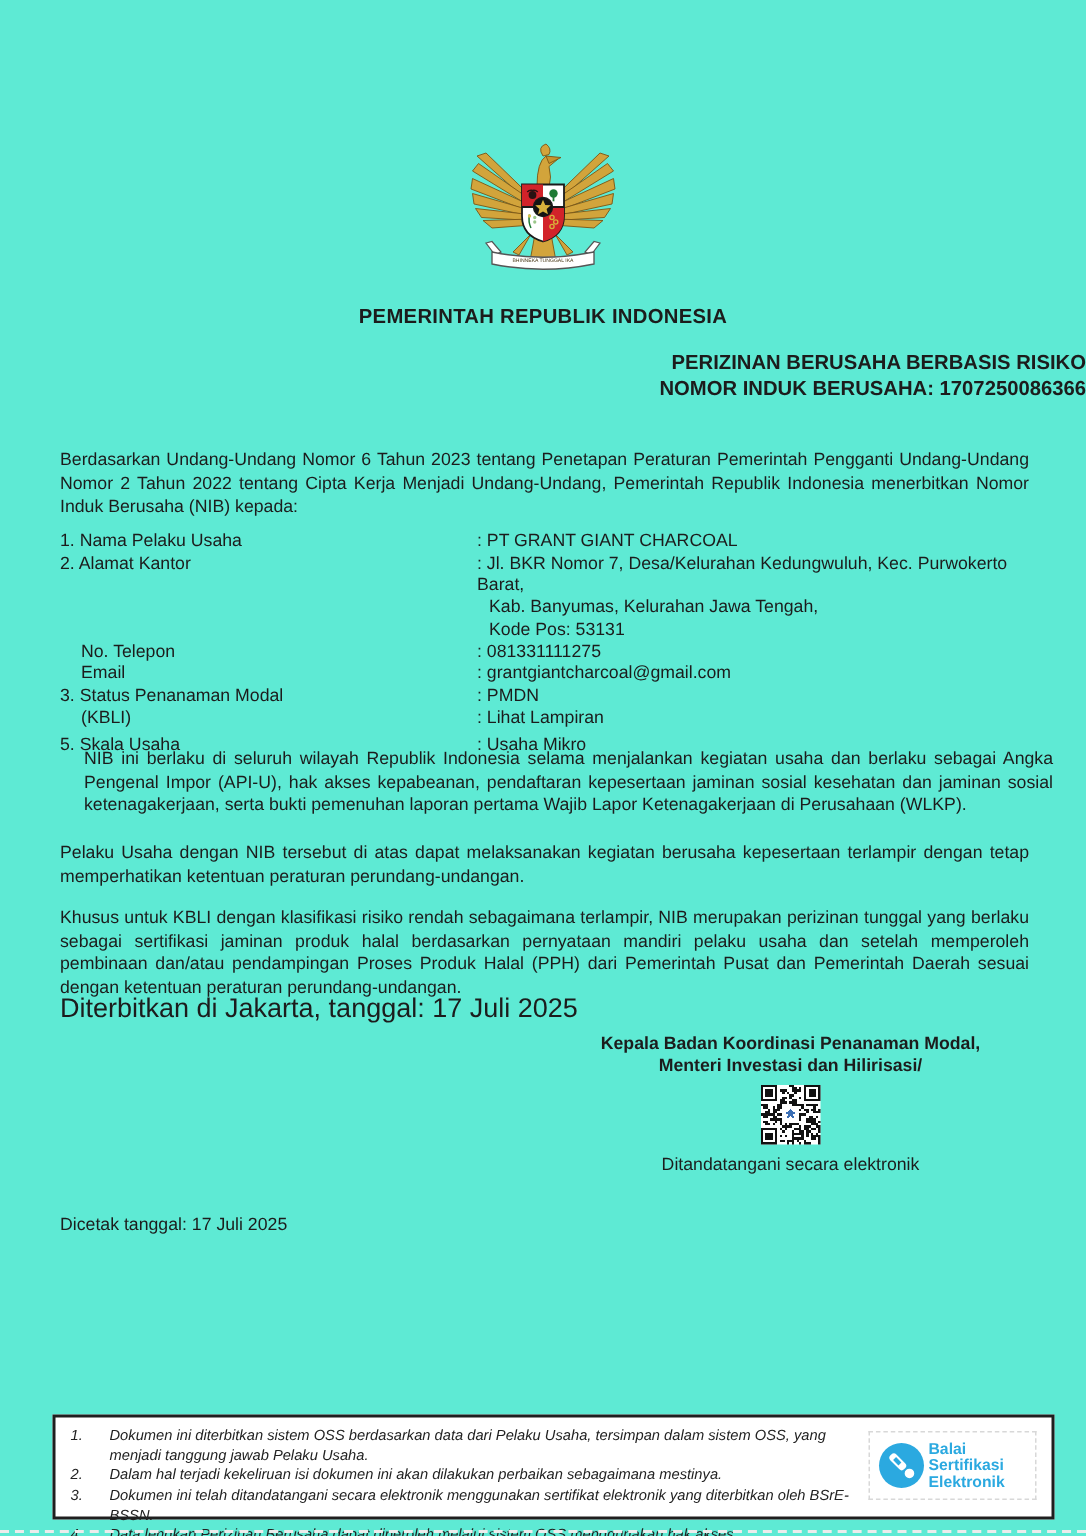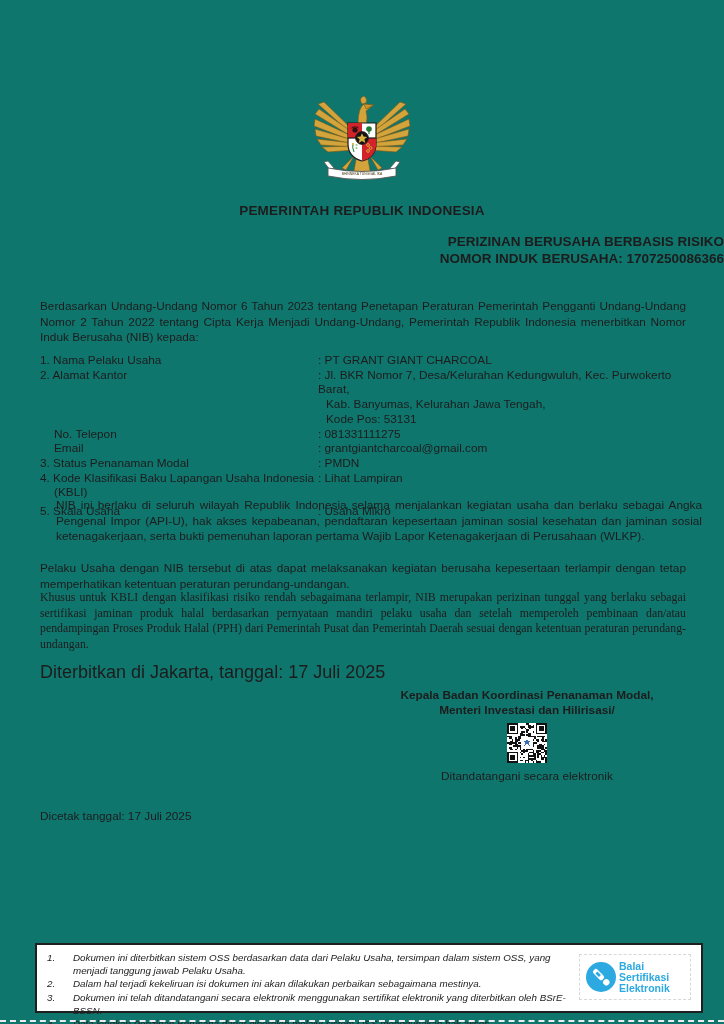--- a/index.html
+++ b/index.html
@@ -1,36 +1,36 @@
 <!DOCTYPE html>
 <html><head>
 <meta charset="utf-8">
 <style>
   html,body{margin:0;padding:0;background:#ffffff;}
   .page{
     position:relative;
     width:724px;height:1024px;
-    background:#0f766e;
+    background:#5eead4;
     font-family:"Liberation Sans", sans-serif;
     color:#1c1c1c;
     overflow:hidden;
   }
   
   .emblem{position:absolute;top:92px;left:312px;width:100px;height:96px;}
   
   .gov-title{position:absolute;top:203px;left:0;width:724px;text-align:center;
     font-weight:bold;font-size:13.5px;letter-spacing:.2px;}
   .doc-titles{position:absolute;top:234px;left:0;width:724px;text-align:right;
     font-weight:bold;font-size:13.5px;line-height:16.5px;}
   
   .body-text{font-size:11.8px;line-height:15.6px;text-align:justify;}
   .intro{position:absolute;top:299px;left:40px;width:646px;}
   .para1{position:absolute;top:498px;left:56px;width:646px;}
   .para2{position:absolute;top:561px;left:40px;width:646px;}
-  .para3{position:absolute;top:590px;left:40px;width:646px;font-family:Liberation Serif, serif;}
+  .para3{position:absolute;top:604px;left:40px;width:646px;}
   .issued{position:absolute;top:662px;left:40px;width:646px;font-size:18px;}
   .printed{position:absolute;top:809px;left:40px;width:646px;font-size:11.8px;}
   
   .fields{position:absolute;top:353px;left:40px;width:660px;font-size:11.8px;line-height:14.7px;}
   .field-row{display:flex;align-items:flex-start;}
   .field-row.gap-top{margin-top:4px;}
   .f-label{width:278px;flex:none;}
   .f-label .lbl-indent{padding-left:14px;}
   .f-value{flex:1;}
   .f-value .v-cont{padding-left:8px;}
@@ -178,21 +178,20 @@
       <div class="field-row">
         <div class="f-label">
           <div>3. Status Penanaman Modal</div>
         </div>
         <div class="f-value">
           <div class="v-first">: PMDN</div>
         </div>
       </div>
       <div class="field-row">
         <div class="f-label">
-          <div>4. Kode Klasifikasi Baku Lapangan Usaha Indonesia</div>
           <div class="lbl-indent">(KBLI)</div>
         </div>
         <div class="f-value">
           <div class="v-first">: Lihat Lampiran</div>
         </div>
       </div>
       <div class="field-row gap-top">
         <div class="f-label">
           <div>5. Skala Usaha</div>
         </div>

